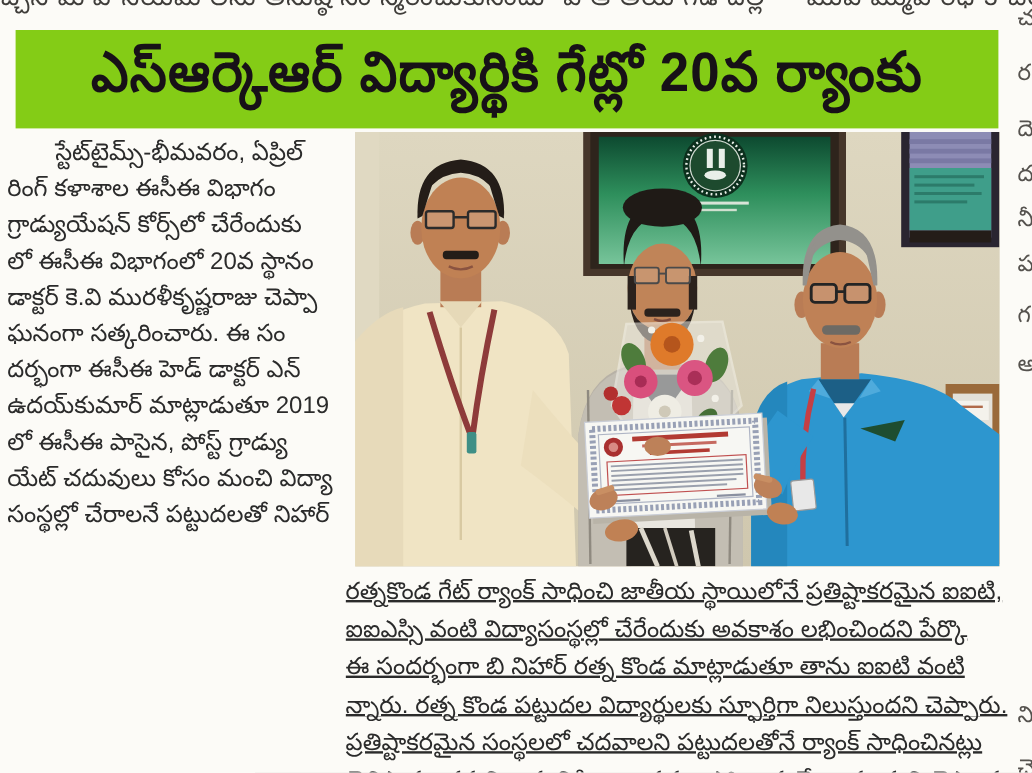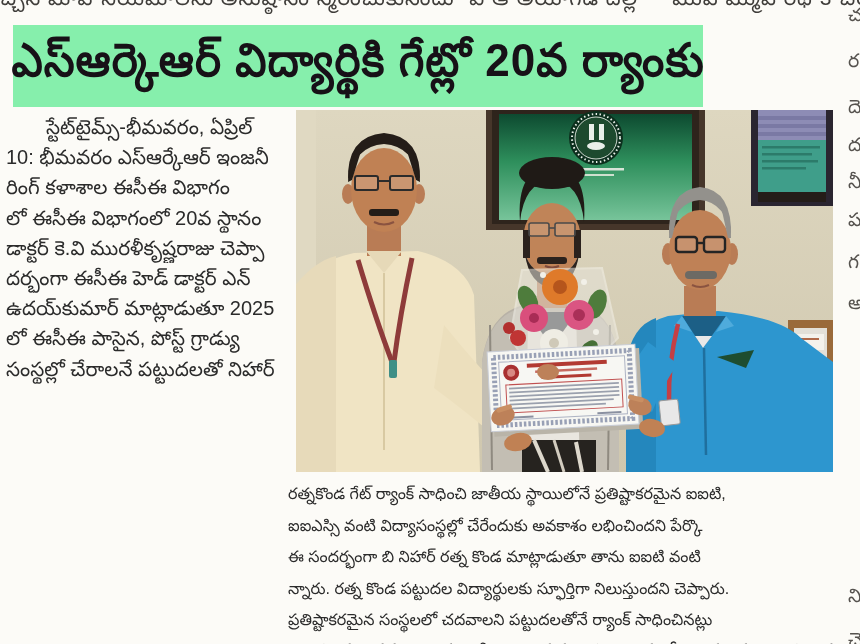--- a/index.html
+++ b/index.html
@@ -12,22 +12,22 @@
   
   #top-strip{
     position:absolute;left:0;top:0;width:860px;height:23px;overflow:hidden;
     color:#3f3d3a;
   }
   #top-strip .inner{
     margin-top:-14px;font-size:21px;letter-spacing:1px;white-space:nowrap;
   }
   
   #headline{
-    position:absolute;left:13px;top:25px;width:690px;height:82px;
-    background:#86efac;
+    position:absolute;left:13px;top:25px;width:819px;height:82px;
+    background:#84cc16;
     display:flex;align-items:center;justify-content:center;
   }
   #headline .txt{
     font-size:44px;font-weight:700;color:#171117;letter-spacing:1px;
     white-space:nowrap;transform:scaleY(1.05);
   }
   
   #left-col{
     position:absolute;left:6px;top:112px;width:280px;height:532px;overflow:hidden;
   }
@@ -35,22 +35,23 @@
     height:30.2px;line-height:30.2px;font-size:20px;text-align:justify;overflow:hidden;
     white-space:nowrap;
   }
   #left-col .jline::after{content:"";display:inline-block;width:100%;height:0;vertical-align:top;}
   #left-col .jline:first-child{text-indent:40px;}
   
   #bottom-col{
     position:absolute;left:288px;top:478px;width:560px;height:166px;overflow:hidden;
   }
   #bottom-col .jline{
-    height:31.5px;line-height:31.5px;font-size:16px;text-align:justify;overflow:hidden;
+    height:31.5px;line-height:31.5px;font-size:20px;text-align:justify;overflow:hidden;
     white-space:nowrap;
+    text-decoration:underline;
   }
   #bottom-col .jline::after{content:"";display:inline-block;width:100%;height:0;vertical-align:top;}
   #bottom-col .partial{height:10px;line-height:31.5px;font-size:20px;overflow:hidden;}
   
   #photo-wrap{
     position:absolute;left:296px;top:110px;width:537px;height:362px;overflow:hidden;
     background:#dbd4bd;
   }
   
   #edge-frags{
@@ -76,27 +77,29 @@
   <div id="top-strip">
     <div class="inner">చ్చిన మావ-నియమాలను అనుష్ఠానం స్మరించుకునేందు- ఎ ఆ అయోగిడ్ దిల్లీ&nbsp;&nbsp;&nbsp;&nbsp; మువ మ్మువ రథ 3 చేరు.</div>
   </div>
 
   <div id="headline">
     <div class="txt">ఎస్ఆర్కెఆర్ విద్యార్థికి గేట్లో 20వ ర్యాంకు</div>
   </div>
 
   <div id="left-col">
       <div class="jline">స్టేట్‌టైమ్స్-భీమవరం, ఏప్రిల్</div>
-      <div class="jline">10: భీమవరం ఎస్ఆర్కేఆర్ ఇంజనీ</div>
       <div class="jline">రింగ్ కళాశాల ఈసీఈ విభాగం</div>
+      <div class="jline">గ్రాడ్యుయేషన్ కోర్స్‌లో చేరేందుకు</div>
       <div class="jline">లో ఈసీఈ విభాగంలో 20వ స్థానం</div>
       <div class="jline">డాక్టర్ కె.వి మురళీకృష్ణరాజు చెప్పా</div>
+      <div class="jline">ఘనంగా సత్కరించారు. ఈ సం</div>
       <div class="jline">దర్భంగా ఈసీఈ హెడ్ డాక్టర్ ఎన్</div>
-      <div class="jline">ఉదయ్‌కుమార్ మాట్లాడుతూ 2025</div>
+      <div class="jline">ఉదయ్‌కుమార్ మాట్లాడుతూ 2019</div>
       <div class="jline">లో ఈసీఈ పాసైన, పోస్ట్ గ్రాడ్యు</div>
+      <div class="jline">యేట్ చదువులు కోసం మంచి విద్యా</div>
       <div class="jline">సంస్థల్లో చేరాలనే పట్టుదలతో నిహార్</div>
     </div>
 
   <div id="photo-wrap">
     <svg width="537" height="362" viewBox="0 0 537 362" xmlns="http://www.w3.org/2000/svg">
       <defs>
         <linearGradient id="greenGrad" x1="0" y1="0" x2="0" y2="1">
           <stop offset="0" stop-color="#0d4a30"></stop>
           <stop offset="0.45" stop-color="#2e8f5c"></stop>
           <stop offset="1" stop-color="#77c49a"></stop>

